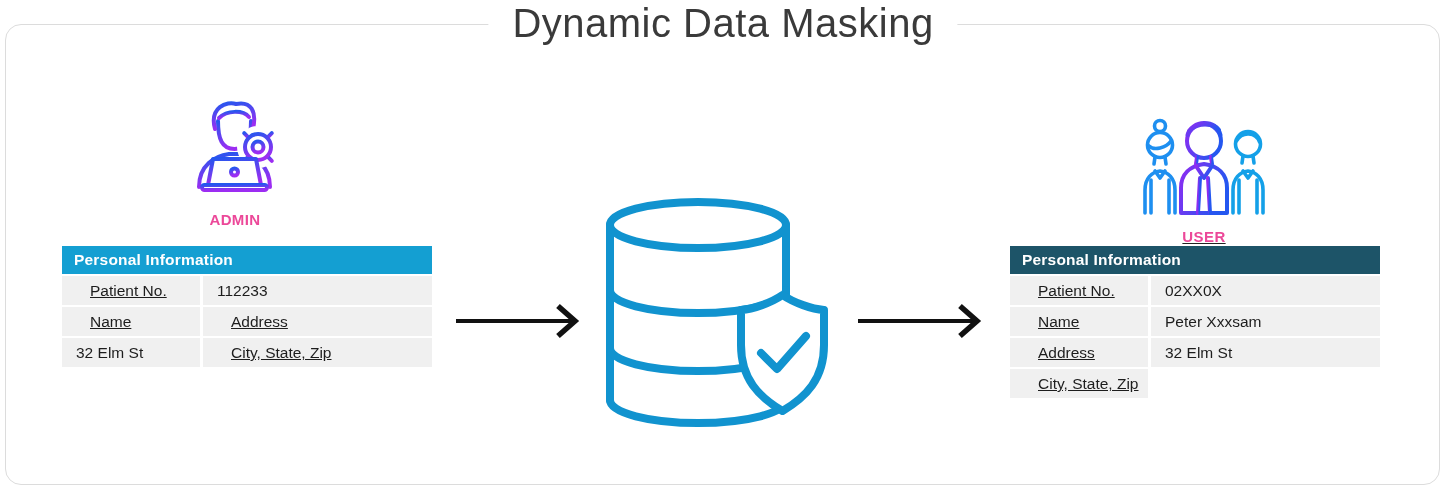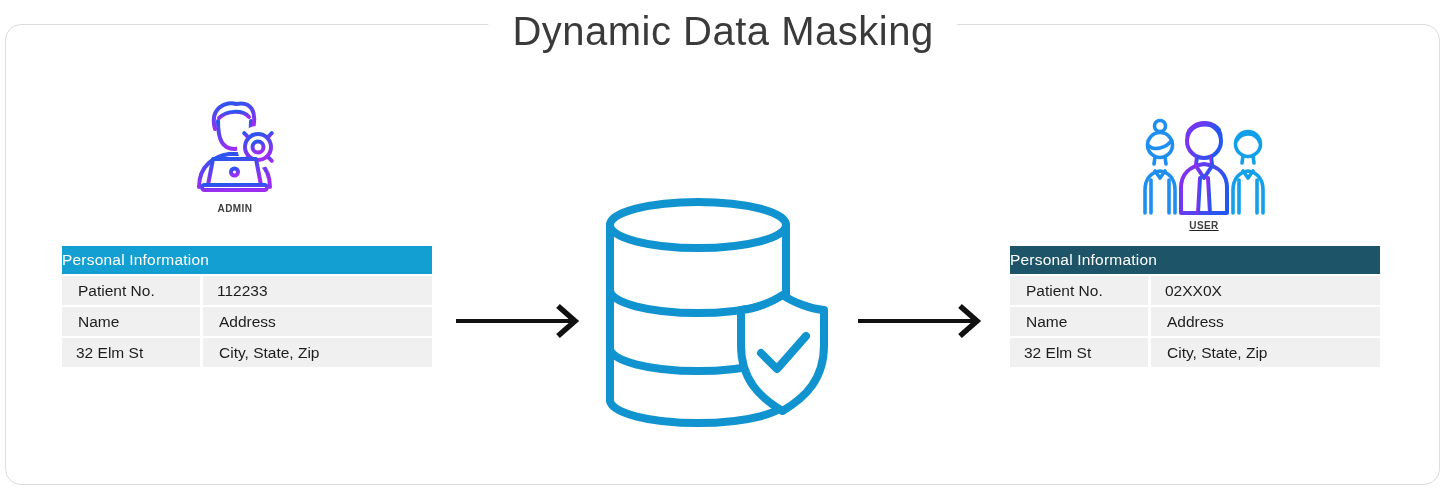--- a/index.html
+++ b/index.html
@@ -6,40 +6,40 @@
   body{
     width:1446px;height:492px;position:relative;overflow:hidden;
     font-family:"Liberation Sans", sans-serif;color:#222;
   }
   .frame{
     position:absolute;left:5px;top:24px;width:1433px;height:459px;
     border:1.5px solid #dcdcdc;border-radius:16px;background:#fff;
   }
   .title{
     position:absolute;top:0;left:50%;transform:translateX(-50%);
-    background:#fff;padding:8px 24px;white-space:nowrap;z-index:3;
+    background:#fff;padding:0 24px;white-space:nowrap;z-index:3;
     font-size:40px;line-height:47px;font-weight:500;color:#3a3a3a;letter-spacing:0.5px;
   }
   .figure{position:absolute;text-align:center;z-index:2;}
   .figure .cap{
-    margin-top:0;font-size:10px;font-weight:700;color:#404040;letter-spacing:0.4px;
+    margin-top:8px;font-size:15px;font-weight:700;color:#ec4899;letter-spacing:0.4px;
   }
   .info-table{position:absolute;top:246px;width:370px;z-index:2;}
   .tbl-header{
-    height:28px;line-height:28px;
-    color:#fff;font-weight:400;font-size:15.5px;letter-spacing:0.2px;
+    height:28px;line-height:28px;padding-left:12px;
+    color:#fff;font-weight:700;font-size:15.5px;letter-spacing:0.2px;
   }
   .tbl-rows{
     display:grid;grid-template-columns:138px 229px;gap:2px 3px;margin-top:2px;
   }
   .cell{
     background:#f0f0f0;height:29px;line-height:29px;font-size:15.5px;color:#1d1d1d;
     white-space:nowrap;overflow:hidden;
   }
-  .cell.lbl{padding-left:16px;}
+  .cell.lbl{padding-left:28px;text-decoration:underline;}
   .cell.val{padding-left:14px;}
   .arrow{position:absolute;z-index:1;}
   .dbicon{position:absolute;left:598px;top:193px;z-index:1;}
 </style>
 </head>
 <body>
 
 <div class="frame"></div>
 <div class="title">Dynamic Data Masking</div>
 
@@ -147,20 +147,21 @@
 </div>
 
 <div class="info-table" style="left:1010px;">
   <div class="tbl-header" style="background: rgb(29, 84, 104);">
     <span>Personal Information</span>
   </div>
   <div class="tbl-rows">
     <div class="cell lbl">Patient No.</div>
     <div class="cell val">02XX0X</div>
     <div class="cell lbl">Name</div>
+    <div class="cell val">Peter Xxxsam</div>
     <div class="cell lbl">Address</div>
     <div class="cell val">32 Elm St</div>
     <div class="cell lbl">City, State, Zip</div>
   </div>
 </div>
 
 <svg class="arrow" style="left:450px;top:300px;" width="140" height="42">
   <g stroke="#111" fill="none">
     <line x1="6" y1="21" x2="124" y2="21" stroke-width="4"></line>
     <polyline points="108,6 125,21 108,36" stroke-width="5.5" stroke-linecap="butt" stroke-linejoin="miter"></polyline>

